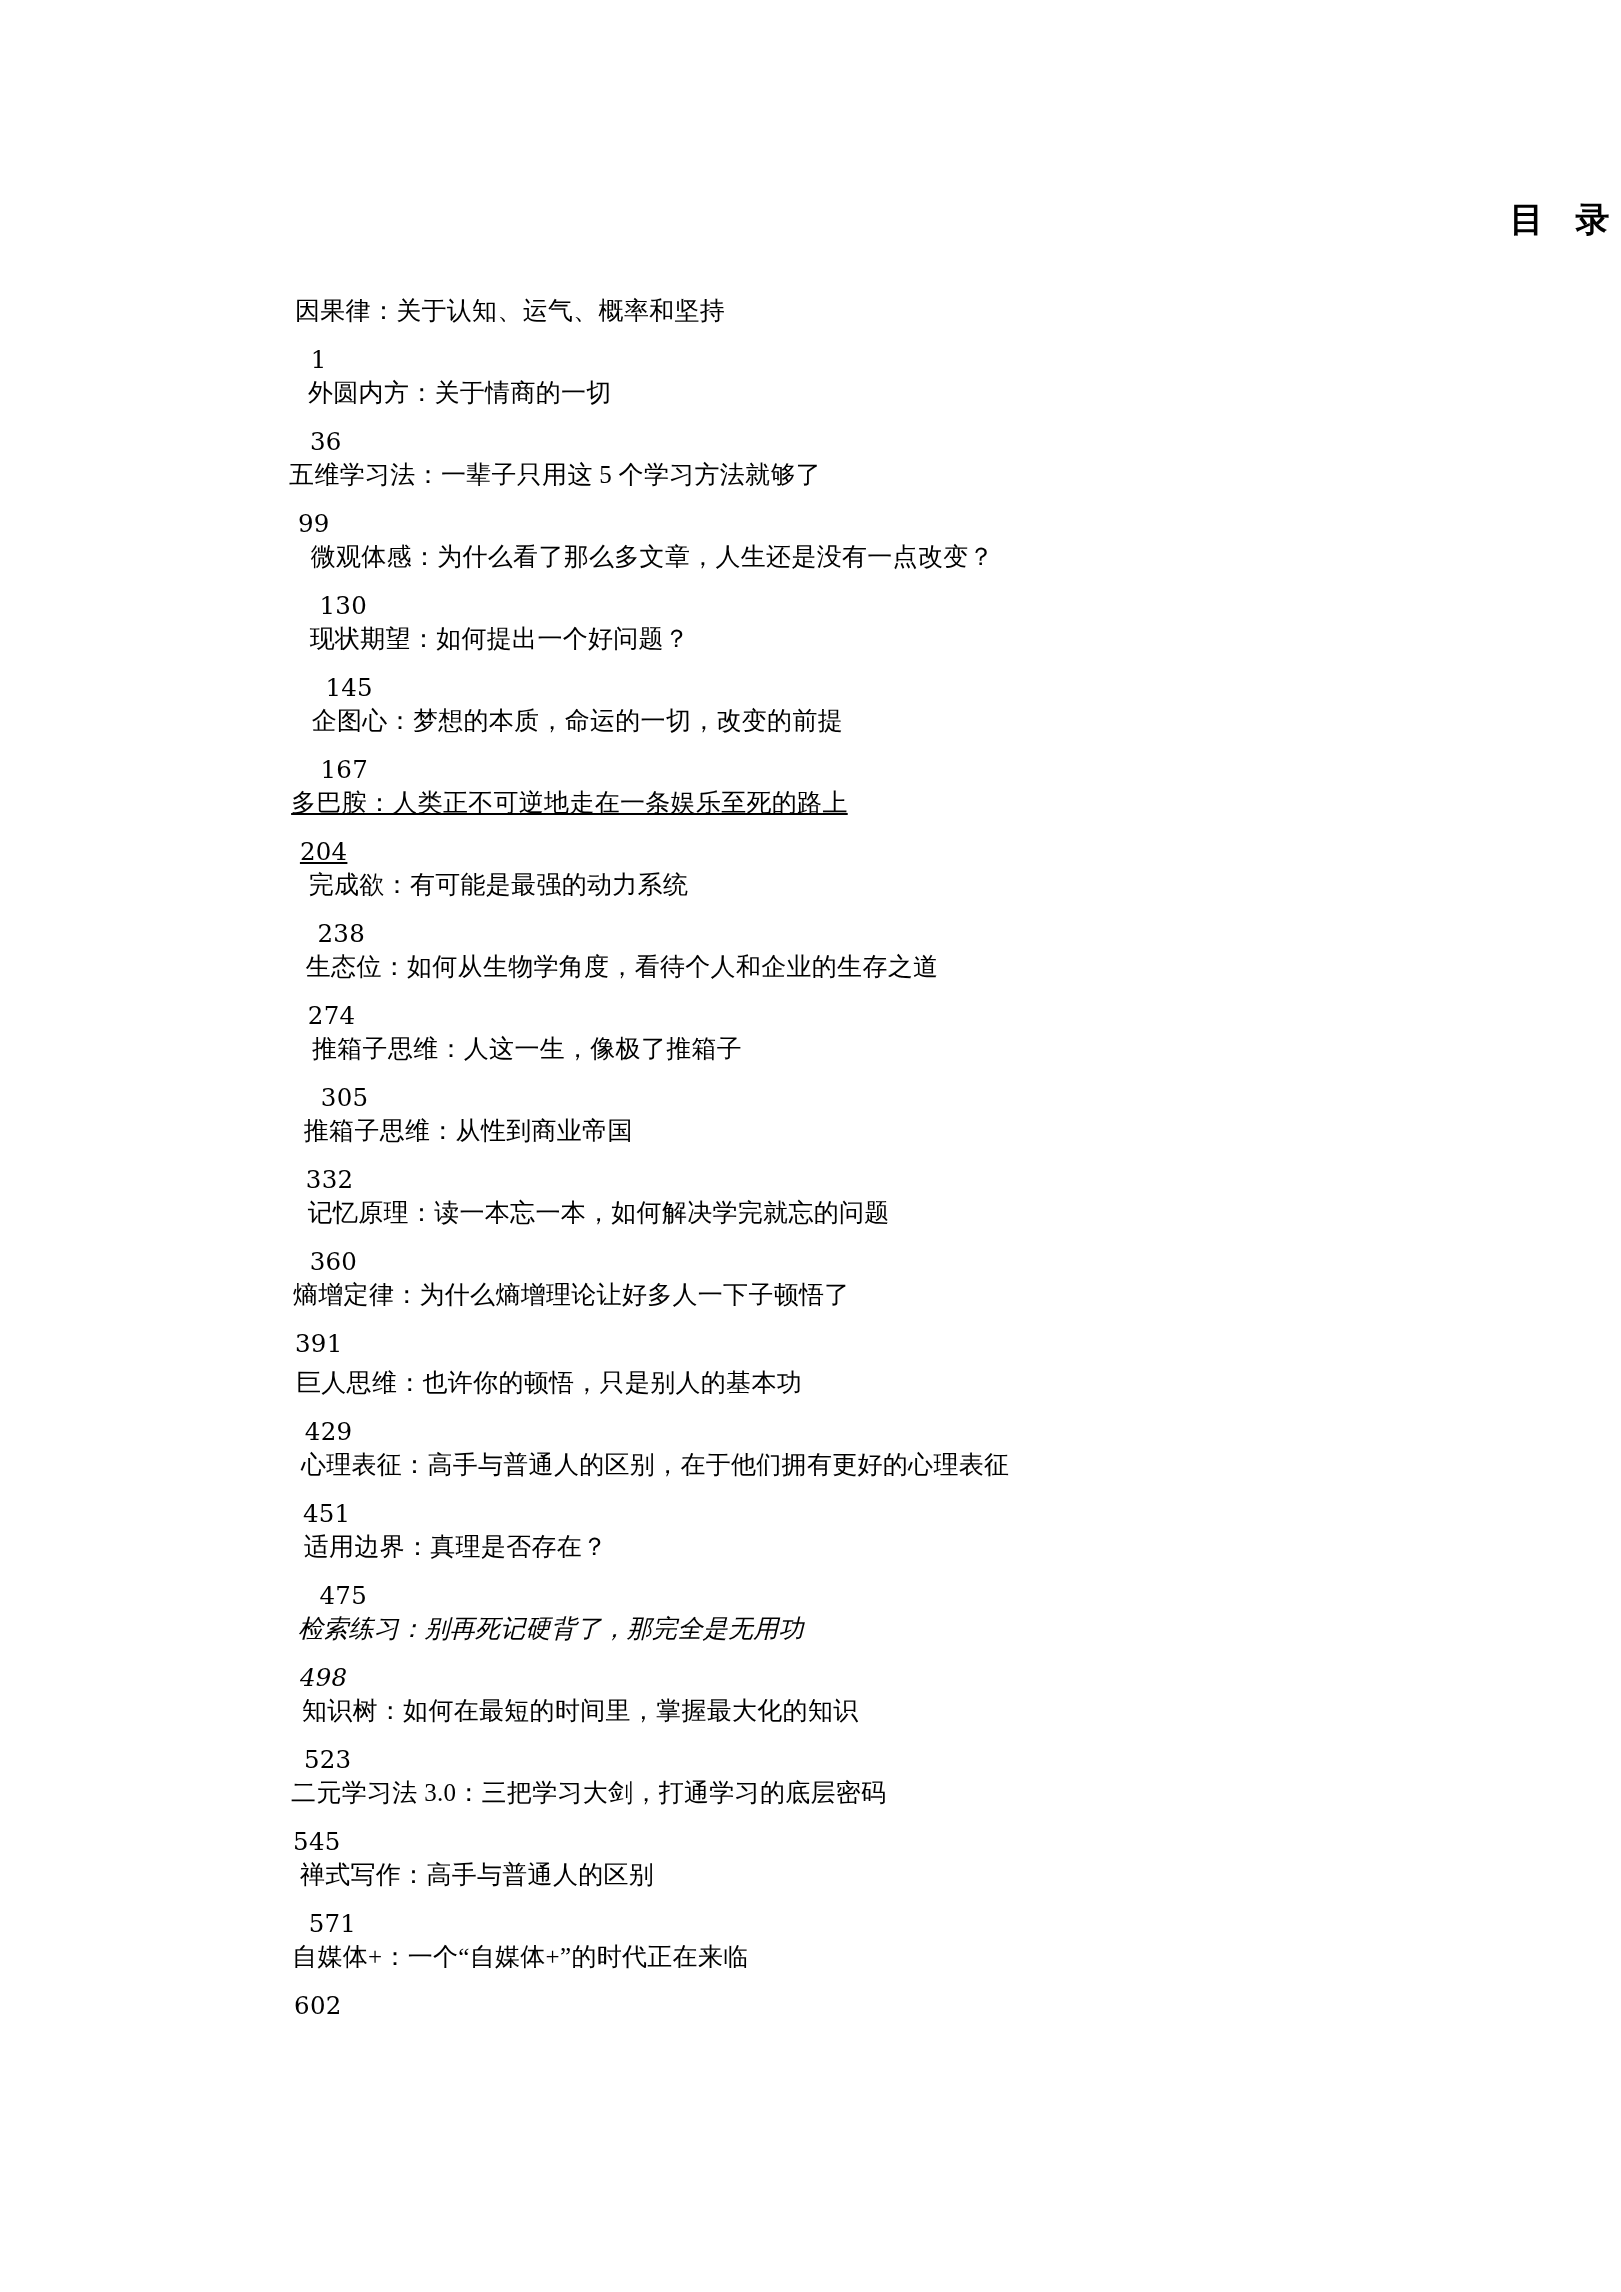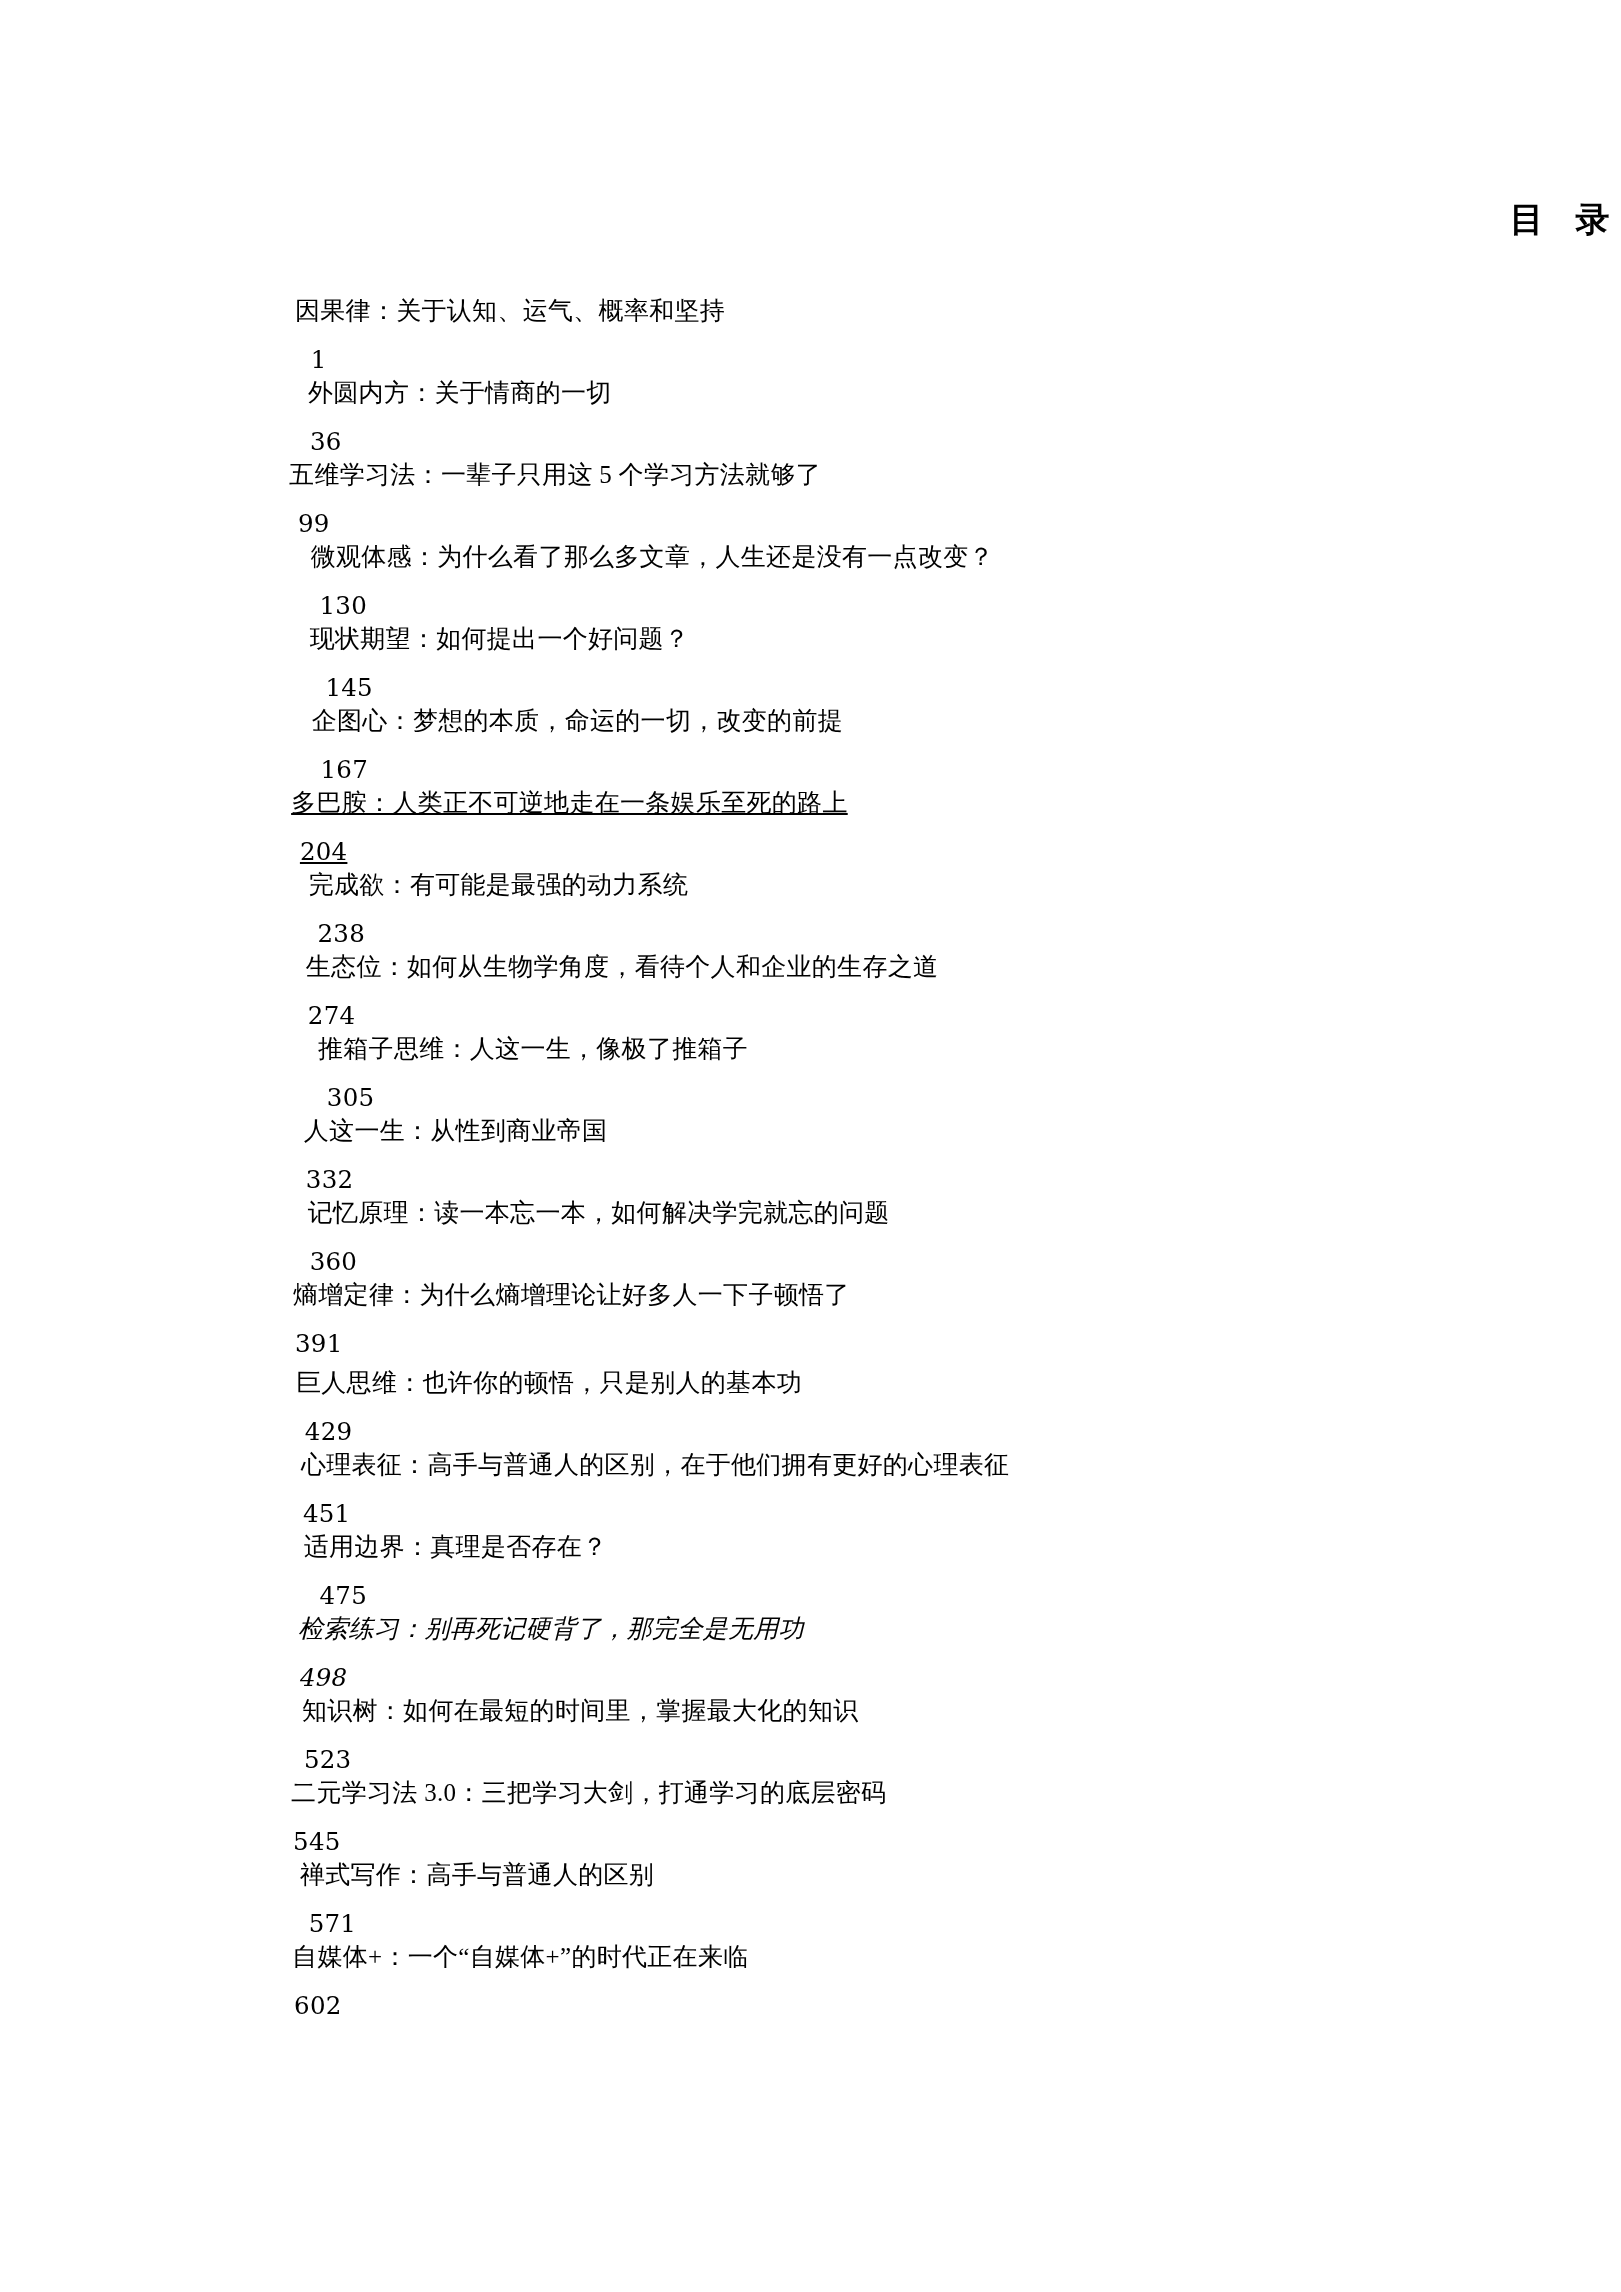--- a/index.html
+++ b/index.html
@@ -96,21 +96,21 @@
   
   .ind-0  { margin-left: 0px; }
   .ind-1  { margin-left: 13px; }
   .ind-2  { margin-left: -5.9px; }
   .ind-3  { margin-left: 15.7px; }
   .ind-4  { margin-left: 14.7px; }
   .ind-5  { margin-left: 16.7px; }
   .ind-6  { margin-left: -3.9px; text-decoration: underline; }
   .ind-7  { margin-left: 13.7px; }
   .ind-8  { margin-left: 10.8px; }
-  .ind-9  { margin-left: 23px; }
+  .ind-9  { margin-left: 17px; }
   .ind-10 { margin-left: 8.8px; }
   .ind-11 { margin-left: 12.7px; }
   .ind-12 { margin-left: -2px; }
   .ind-13 { margin-left: 1px; margin-top: 6px; }
   .ind-14 { margin-left: 5.9px; }
   .ind-15 { margin-left: 8.8px; }
   .ind-16 { margin-left: 2.9px; font-style: italic; }
   .ind-17 { margin-left: 6.9px; }
   .ind-18 { margin-left: -3.9px; }
   .ind-19 { margin-left: 4.9px; }
@@ -174,21 +174,21 @@
         <span class="entry-text">生态位：如何从生物学角度，看待个人和企业的生存之道</span>
         <span class="leader"></span>
         <span class="page-no">274</span>
       </div>
       <div class="toc-entry ind-9 gap-md">
         <span class="entry-text">推箱子思维：人这一生，像极了推箱子</span>
         <span class="leader"></span>
         <span class="page-no">305</span>
       </div>
       <div class="toc-entry ind-10 gap-sm">
-        <span class="entry-text">人这一生：从性到商业帝国</span>
+        <span class="entry-text">推箱子思维：从性到商业帝国</span>
         <span class="leader"></span>
         <span class="page-no">332</span>
       </div>
       <div class="toc-entry ind-11 gap-sm">
         <span class="entry-text">记忆原理：读一本忘一本，如何解决学完就忘的问题</span>
         <span class="leader"></span>
         <span class="page-no">360</span>
       </div>
       <div class="toc-entry ind-12 gap-sm">
         <span class="entry-text">熵增定律：为什么熵增理论让好多人一下子顿悟了</span>

